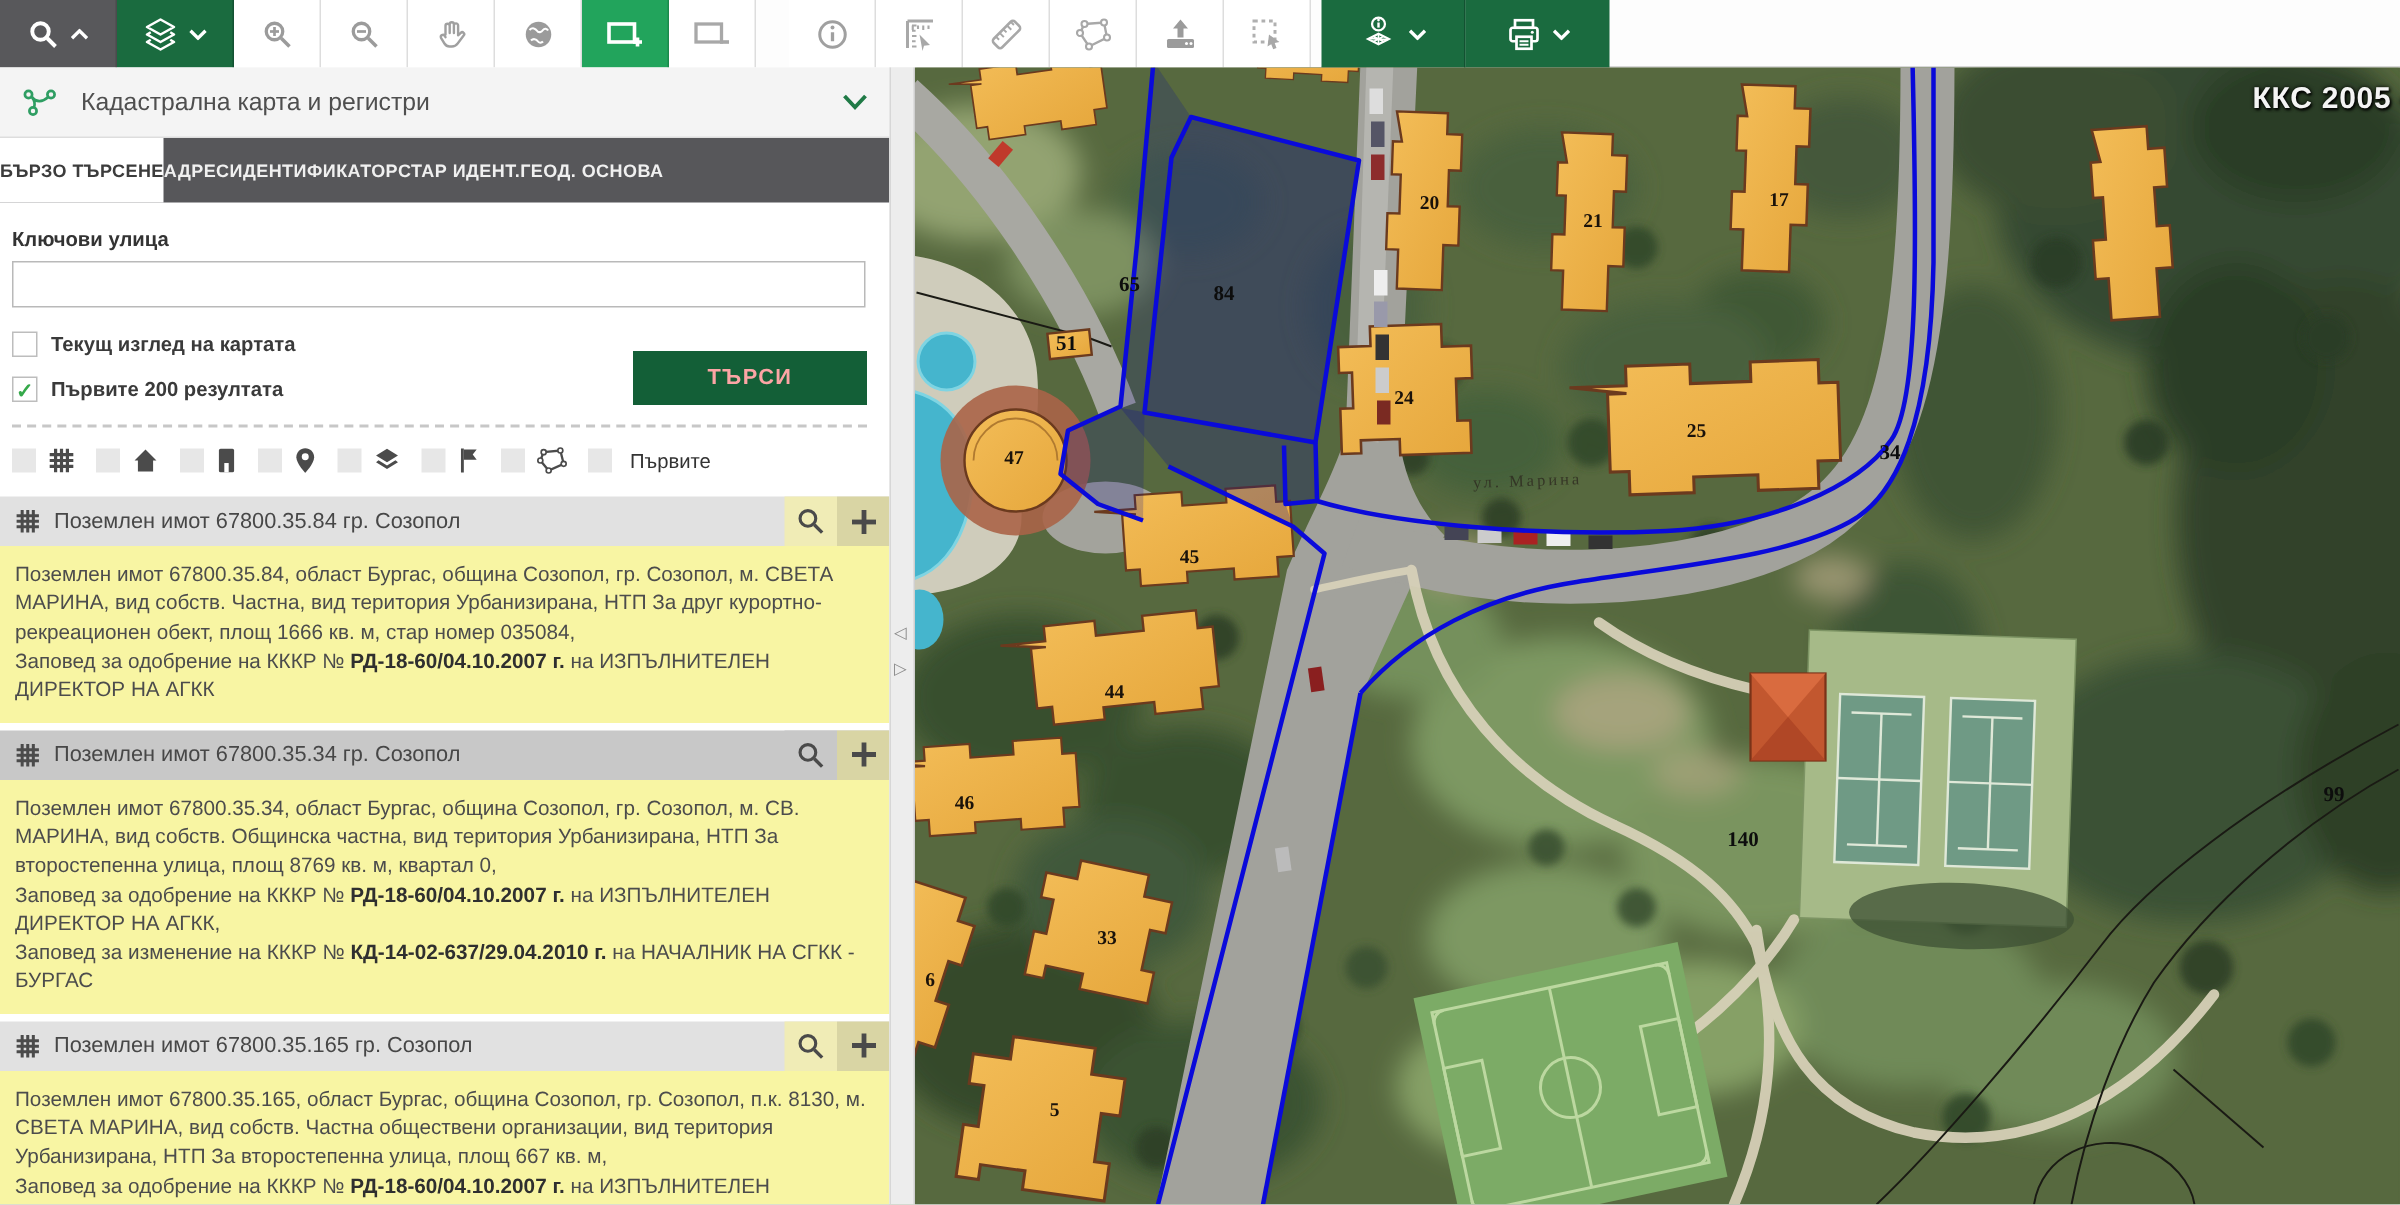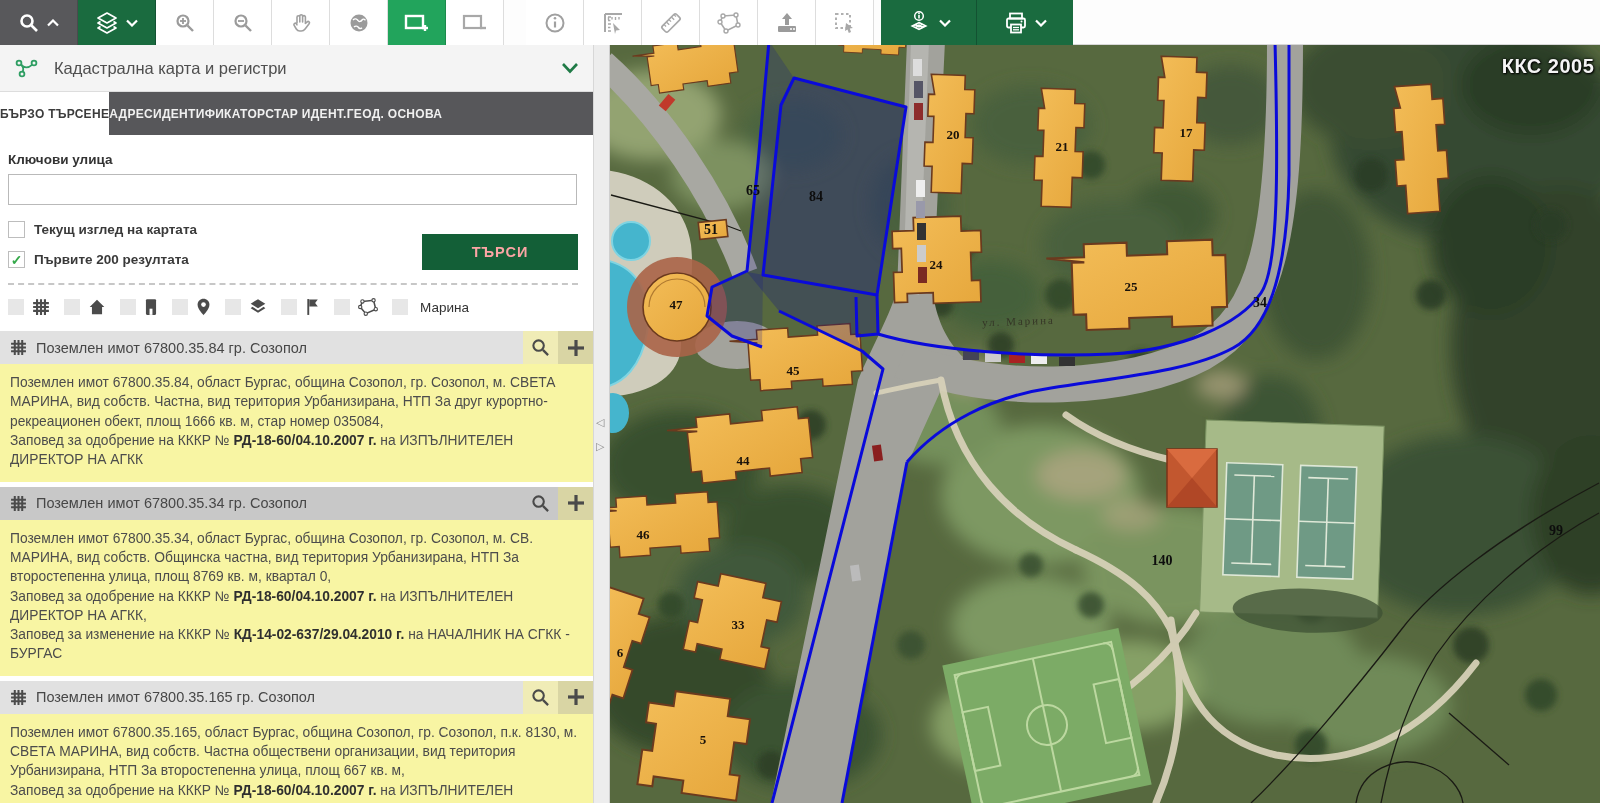--- a/index.html
+++ b/index.html
@@ -294,21 +294,21 @@
           <svg width="20" height="18" viewBox="0 0 18 16">
             <path d="M4 3 14 2 16 10 7 14 2 8Z" fill="none" stroke="#4b4b4b" stroke-width="1.4"></path>
             <circle cx="4" cy="3" r="1.5" fill="#fff" stroke="#4b4b4b"></circle>
             <circle cx="14" cy="2" r="1.5" fill="#fff" stroke="#4b4b4b"></circle>
             <circle cx="16" cy="10" r="1.5" fill="#fff" stroke="#4b4b4b"></circle>
             <circle cx="7" cy="14" r="1.5" fill="#fff" stroke="#4b4b4b"></circle>
             <circle cx="2" cy="8" r="1.5" fill="#fff" stroke="#4b4b4b"></circle>
           </svg>
         </span>
       <div class="fcb"></div>
-      <span class="f-all">Марина</span>
+      <span class="f-all">Първите</span>
     </div>
 
     <div id="results">
         <div class="res-head">
           <span class="hico">
             <svg width="17" height="17" viewBox="0 0 16 16">
               <path d="M4.5 1v14M8 1v14M11.5 1v14M1 4.5h14M1 8h14M1 11.5h14" stroke="#4b4b4b" stroke-width="1.9"></path>
             </svg>
           </span>
           <span class="rt">Поземлен имот 67800.35.84 гр. Созопол</span>

